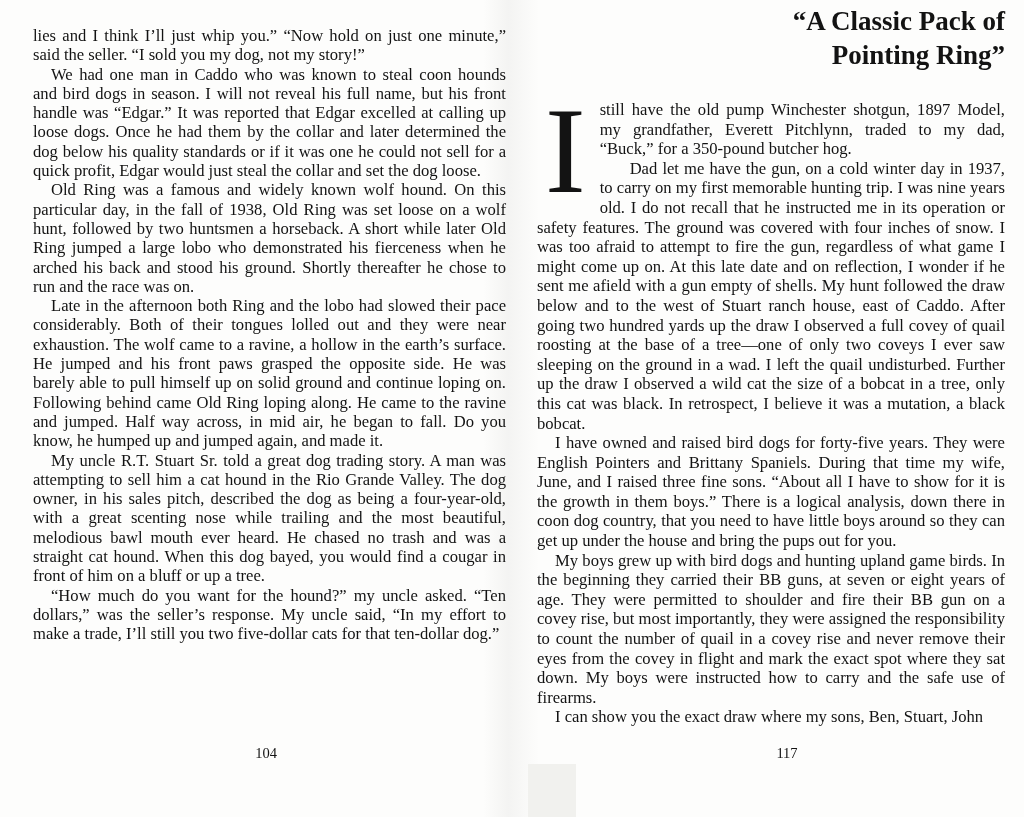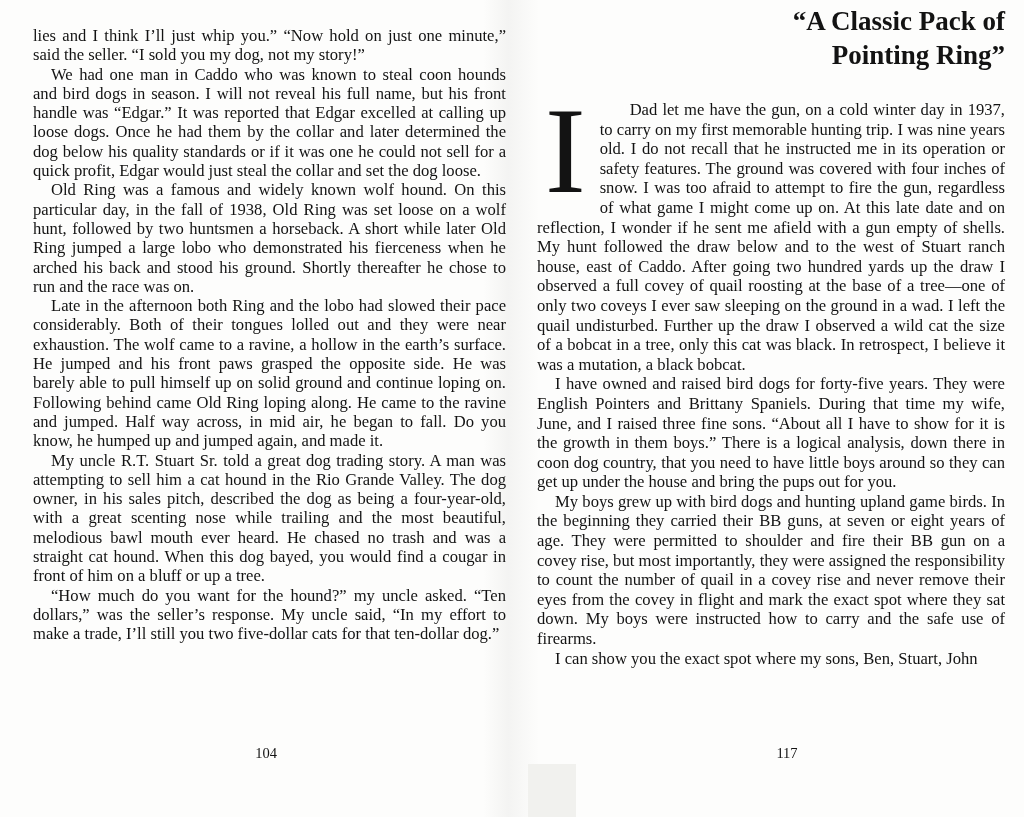--- a/index.html
+++ b/index.html
@@ -106,20 +106,21 @@
   <p class="body-par">Old Ring was a famous and widely known wolf hound. On this particular day, in the fall of 1938, Old Ring was set loose on a wolf hunt, followed by two huntsmen a horseback. A short while later Old Ring jumped a large lobo who demonstrated his fierceness when he arched his back and stood his ground. Shortly thereafter he chose to run and the race was on.</p>
   <p class="body-par">Late in the afternoon both Ring and the lobo had slowed their pace considerably. Both of their tongues lolled out and they were near exhaustion. The wolf came to a ravine, a hollow in the earth’s surface. He jumped and his front paws grasped the opposite side. He was barely able to pull himself up on solid ground and continue loping on. Following behind came Old Ring loping along. He came to the ravine and jumped. Half way across, in mid air, he began to fall. Do you know, he humped up and jumped again, and made it.</p>
   <p class="body-par">My uncle R.T. Stuart Sr. told a great dog trading story. A man was attempting to sell him a cat hound in the Rio Grande Valley. The dog owner, in his sales pitch, described the dog as being a four-year-old, with a great scenting nose while trailing and the most beautiful, melodious bawl mouth ever heard. He chased no trash and was a straight cat hound. When this dog bayed, you would find a cougar in front of him on a bluff or up a tree.</p>
   <p class="body-par">“How much do you want for the hound?” my uncle asked. “Ten dollars,” was the seller’s response. My uncle said, “In my effort to make a trade, I’ll still you two five-dollar cats for that ten-dollar dog.”</p>
 </div>
 
 <div class="page-right-text">
   <h1 class="chapter-title"><span>“A Classic Pack of</span><br>
   <span>Pointing Ring”</span></h1>
   <span class="drop-cap">I</span>
+  <p class="body-par no-indent">still have the old pump Winchester shotgun, 1897 Model, my grandfather, Everett Pitchlynn, traded to my dad, “Buck,” for a 350-pound butcher hog.</p>
   <p class="body-par" style="text-indent:30px">Dad let me have the gun, on a cold winter day in 1937, to carry on my first memorable hunting trip. I was nine years old. I do not recall that he instructed me in its operation or safety features. The ground was covered with four inches of snow. I was too afraid to attempt to fire the gun, regardless of what game I might come up on. At this late date and on reflection, I wonder if he sent me afield with a gun empty of shells. My hunt followed the draw below and to the west of Stuart ranch house, east of Caddo. After going two hundred yards up the draw I observed a full covey of quail roosting at the base of a tree—one of only two coveys I ever saw sleeping on the ground in a wad. I left the quail undisturbed. Further up the draw I observed a wild cat the size of a bobcat in a tree, only this cat was black. In retrospect, I believe it was a mutation, a black bobcat.</p>
   <p class="body-par">I have owned and raised bird dogs for forty-five years. They were English Pointers and Brittany Spaniels. During that time my wife, June, and I raised three fine sons. “About all I have to show for it is the growth in them boys.” There is a logical analysis, down there in coon dog country, that you need to have little boys around so they can get up under the house and bring the pups out for you.</p>
   <p class="body-par">My boys grew up with bird dogs and hunting upland game birds. In the beginning they carried their BB guns, at seven or eight years of age. They were permitted to shoulder and fire their BB gun on a covey rise, but most importantly, they were assigned the responsibility to count the number of quail in a covey rise and never remove their eyes from the covey in flight and mark the exact spot where they sat down. My boys were instructed how to carry and the safe use of firearms.</p>
-  <p class="body-par">I can show you the exact spot where my sons, Ben, Stuart, John</p>
+  <p class="body-par">I can show you the exact draw where my sons, Ben, Stuart, John</p>
 </div>
 
 <div class="page-number left">104</div>
 <div class="page-number right">117</div>
 
 </body></html>

